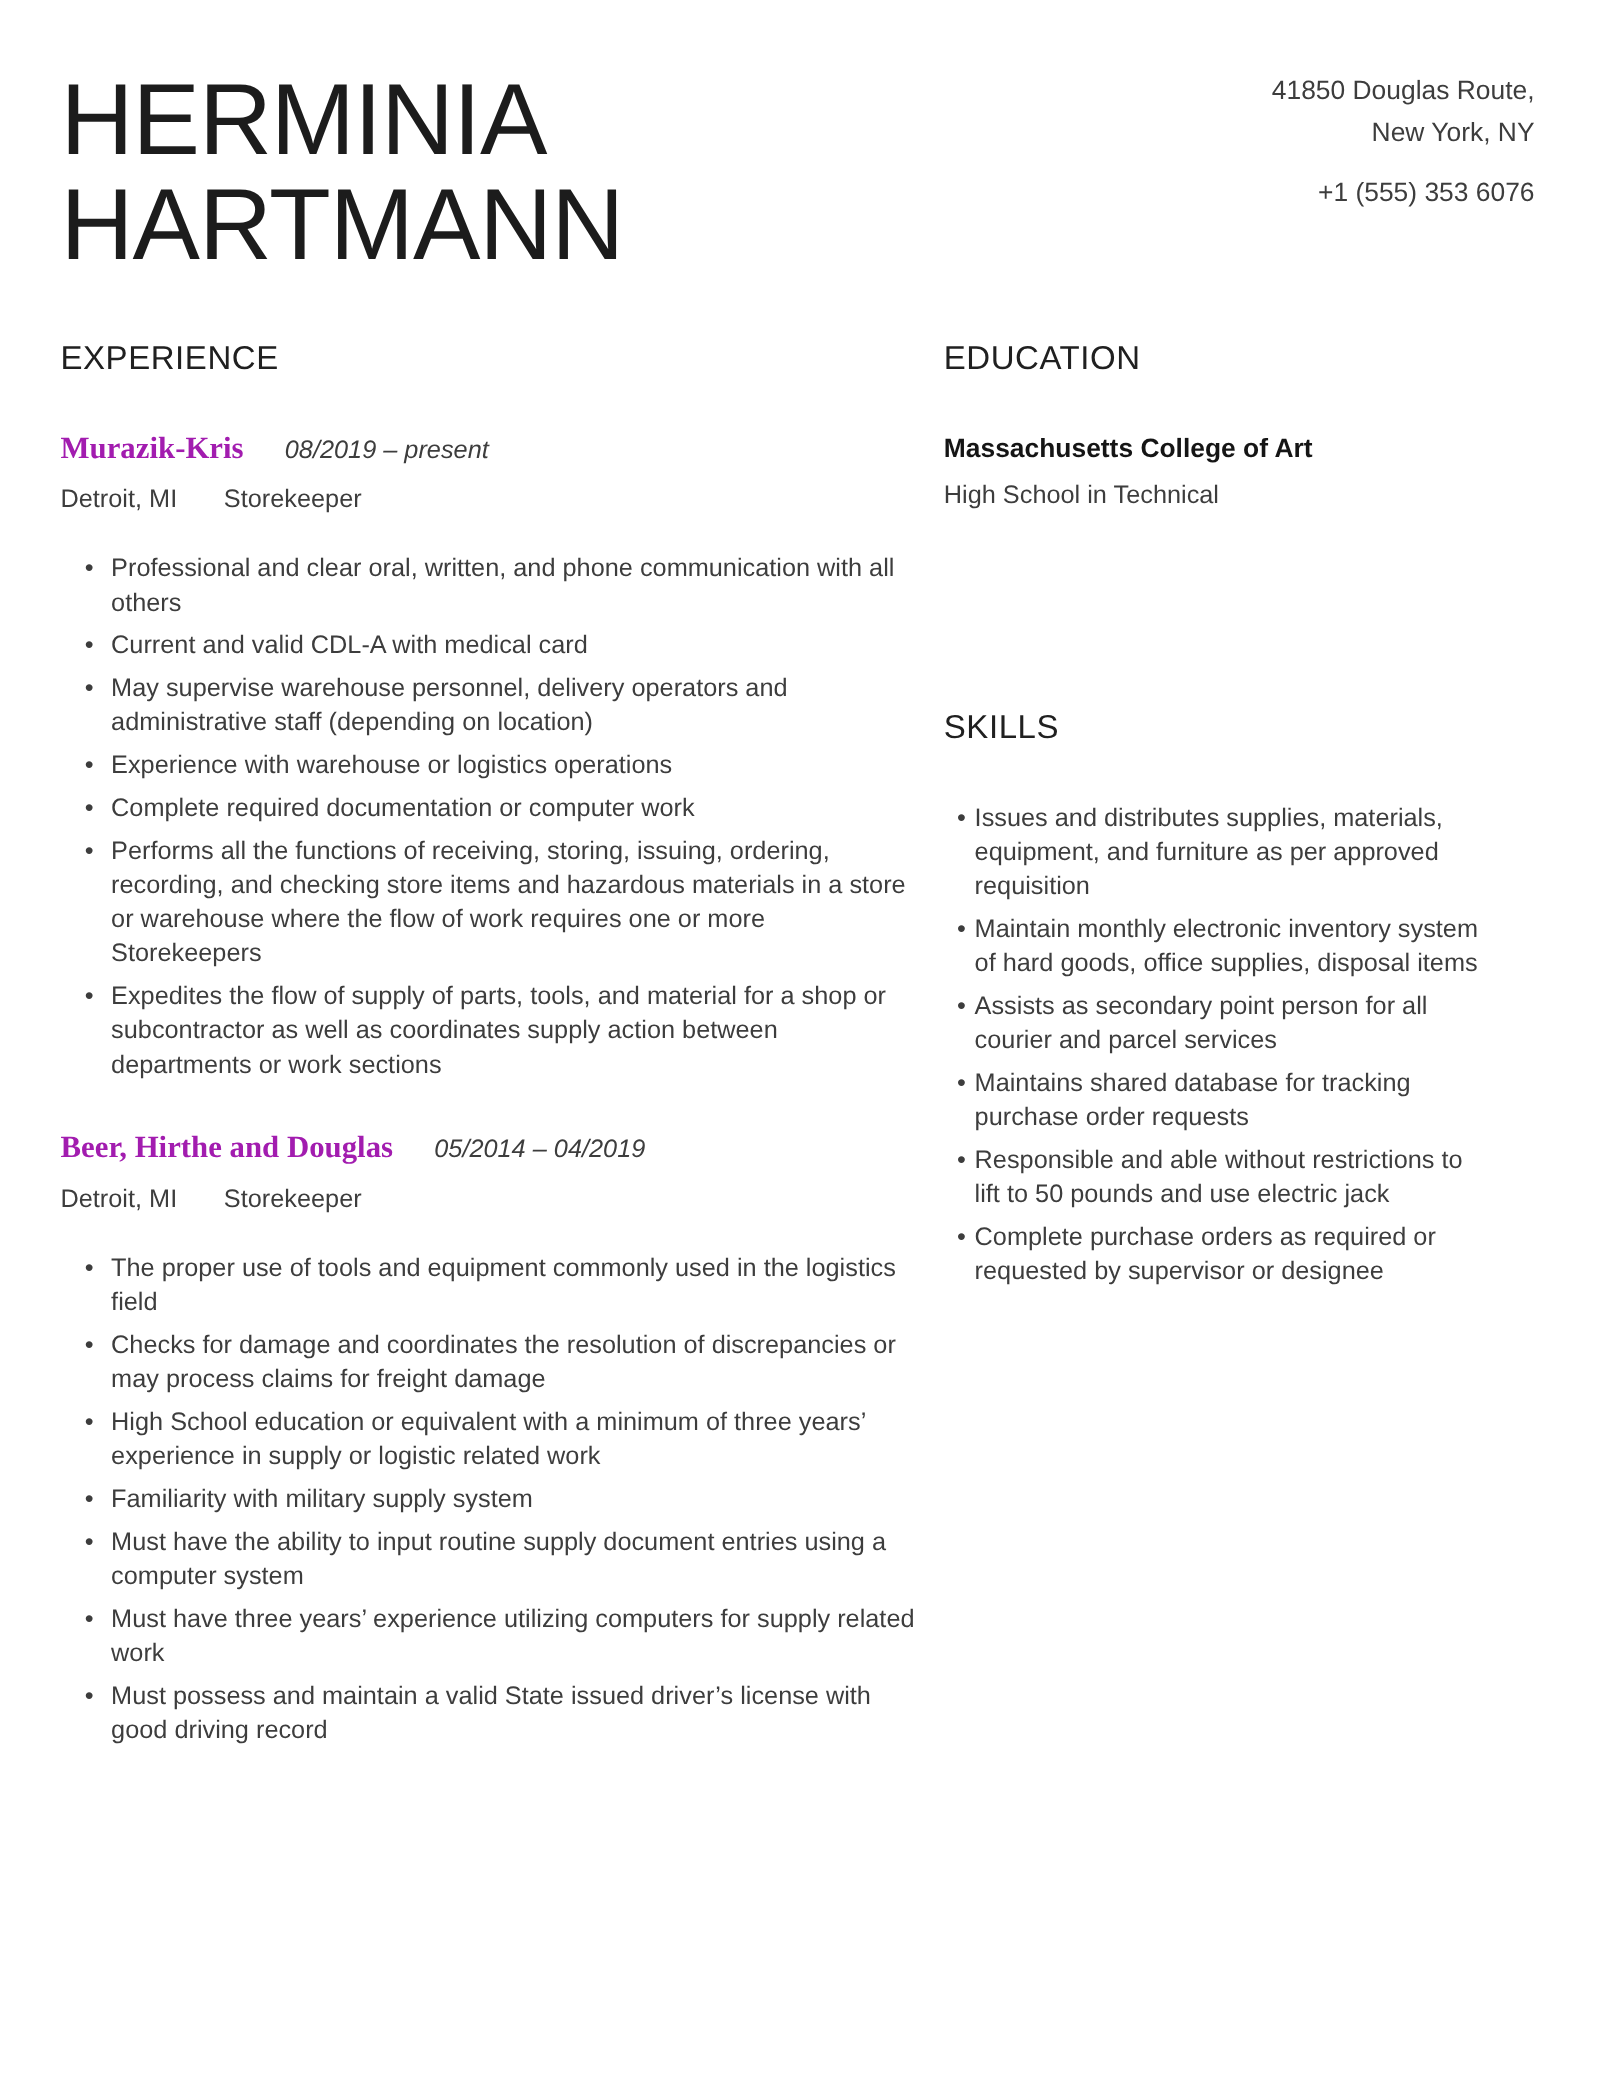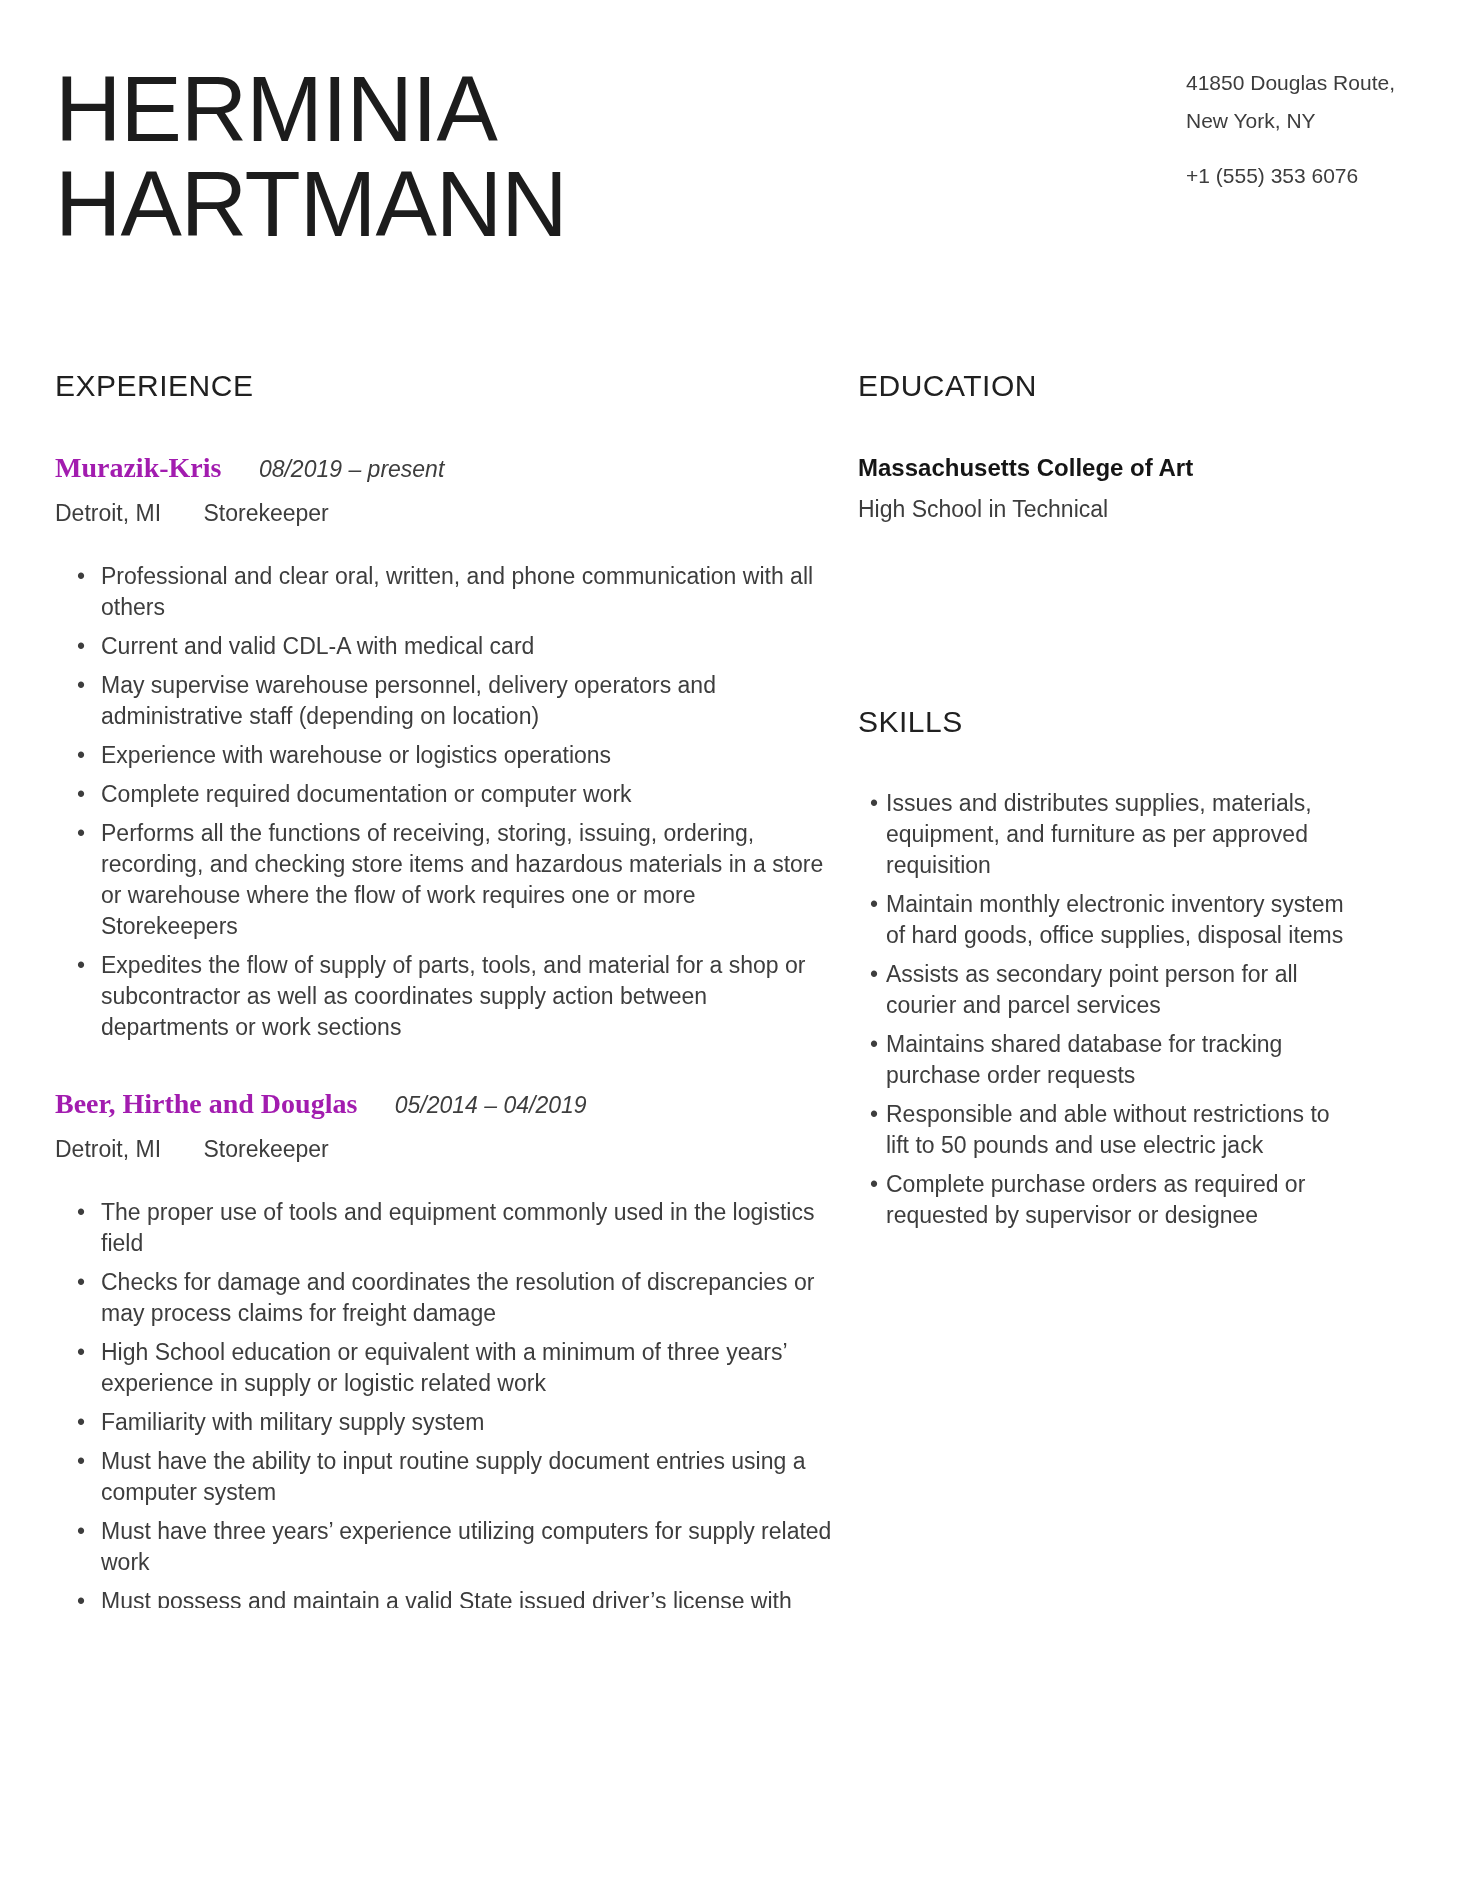--- a/index.html
+++ b/index.html
@@ -18,27 +18,28 @@
   }
   
   .header{display:flex;justify-content:space-between;align-items:flex-start;}
   .name{
     margin:0;padding:0;
     font-size:92px;line-height:95px;
     font-weight:400;color:#1c1c1c;letter-spacing:-1px;
   }
   .name span{display:block;}
   .contact{
-    font-size:21px;line-height:38px;color:#3d3d3d;
+    text-align:right;
+    font-size:24px;line-height:38px;color:#3d3d3d;
     padding-top:2px;
   }
   .contact .phone{margin-top:17px;}
   
   .columns{
-    margin-top:117px;
+    margin-top:57px;
     display:grid;
     grid-template-columns:780px 542px;
     column-gap:23px;
   }
   h2.section-heading{
     margin:0 0 49px 0;padding:0;
     font-size:30px;line-height:34px;
     font-weight:400;color:#202020;letter-spacing:.5px;
   }
   

